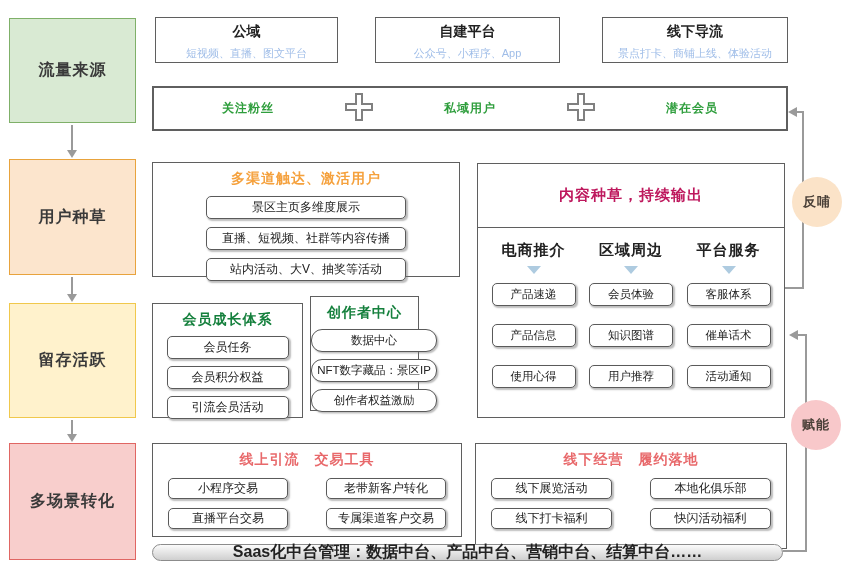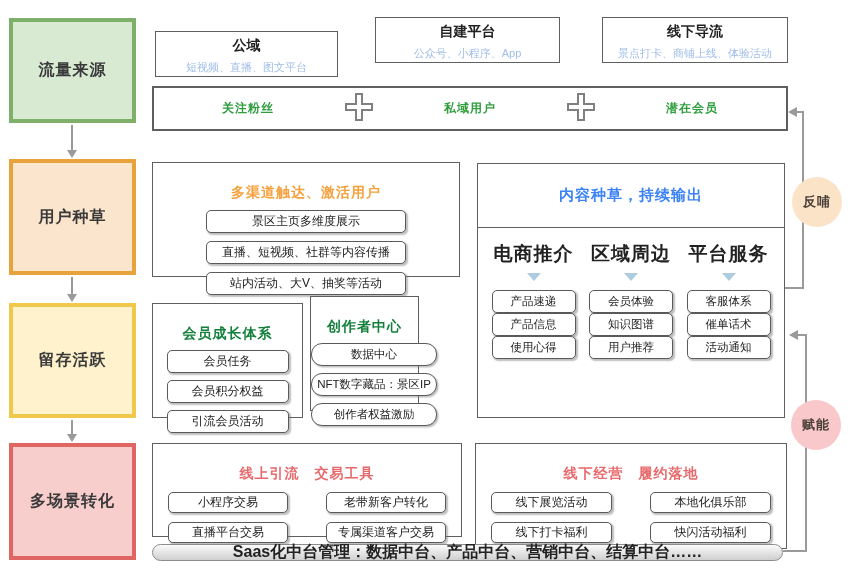--- a/index.html
+++ b/index.html
@@ -1,54 +1,54 @@
 <!DOCTYPE html>
 <html><head>
 <meta charset="utf-8">
 <style>
   html,body{margin:0;padding:0;background:#fff;}
   .canvas{position:relative;width:852px;height:574px;background:#fff;
           font-family:"Liberation Sans","DejaVu Sans",sans-serif;color:#333;overflow:hidden;}
   .abs{position:absolute;box-sizing:border-box;}
   
-  .stage{left:9px;width:127px;border:4px solid #d946ef;display:flex;align-items:center;
+  .stage{left:9px;width:127px;border:1px solid #d946ef;display:flex;align-items:center;
          justify-content:center;font-size:16px;font-weight:bold;color:#3a3a3a;letter-spacing:1px;}
   
   .varrow{left:71px;width:2px;background:#9a9a9a;}
   .varrow::after{content:'';position:absolute;left:-4px;bottom:-8px;width:0;height:0;
                  border:5px solid transparent;border-top:8px solid #9a9a9a;border-bottom:none;}
   
   .src{top:17px;height:46px;border:1px solid #5f5f5f;background:#fff;text-align:center;padding-top:5px;}
   .src-title{font-size:14px;font-weight:bold;color:#222;}
   .src-sub{font-size:11px;color:#9fbde8;margin-top:5px;}
   
   .pool{left:152px;top:86px;width:636px;height:45px;border:2px solid #5f5f5f;background:#fff;
         display:flex;align-items:center;justify-content:space-evenly;}
   .pool-label{color:#2f9e3d;font-weight:bold;font-size:12px;letter-spacing:1px;}
   
   .panel{border:1px solid #5f5f5f;background:#fff;}
-  .panel-title{text-align:center;font-weight:bold;font-size:14px;margin-top:21px;letter-spacing:1px;}
+  .panel-title{text-align:center;font-weight:bold;font-size:14px;margin-top:7px;letter-spacing:1px;}
   .t-orange{color:#f5a13d;}
   .t-lime{color:#15803d;}
   .t-red{color:#e8696b;}
   .pill{border:1px solid #5a5a5a;border-radius:5px;background:#fff;
         box-shadow:1.5px 1.5px 1.5px rgba(110,110,110,.45);
         display:flex;align-items:center;justify-content:center;height:21px;font-size:12px;color:#222;}
   .panel-reach .pill{width:198px;margin:8px auto 0;}
   .panel-member .pill{width:120px;margin:7px auto 0;}
   .panel-creator .pill{width:124px;margin:7px auto 0;font-size:11.5px;border-radius:11px;}
   
   .content-header{height:63px;border-bottom:1px solid #5f5f5f;display:flex;align-items:center;
-                  justify-content:center;font-size:15px;font-weight:bold;color:#3b82f6;letter-spacing:1px;}
+                  justify-content:center;font-size:15px;font-weight:bold;color:#be185d;letter-spacing:1px;}
   .content-body{display:flex;justify-content:space-evenly;padding-top:13px;}
   .content-col{display:flex;flex-direction:column;align-items:center;}
-  .col-header{font-size:19px;font-weight:bold;color:#222;letter-spacing:1px;}
+  .col-header{font-size:15px;font-weight:bold;color:#222;letter-spacing:1px;}
   .tri{width:0;height:0;border-left:7px solid transparent;border-right:7px solid transparent;
        border-top:8px solid #aecbe0;margin:6px 0 9px;}
-  .content-col .pill{width:82px;margin-bottom:0;font-size:11.5px;height:21px;}
+  .content-col .pill{width:82px;margin-bottom:18px;font-size:11.5px;height:21px;}
   
   .grid2{display:grid;grid-template-columns:1fr 1fr;column-gap:38px;row-gap:9px;padding:9px 15px 0;}
   .grid2 .pill{height:19px;width:auto;}
   
   .saas{left:152px;top:544px;width:631px;height:17px;border:1px solid #8c8c8c;border-radius:9px;
         background:linear-gradient(#fbfbfb,#cfcfcf);display:flex;align-items:center;justify-content:center;
         font-size:16px;font-weight:bold;color:#222;}
   
   .hline,.vline{background:#9a9a9a;}
   .larrow{width:0;height:0;border:5px solid transparent;border-right:9px solid #9a9a9a;border-left:none;}
@@ -70,21 +70,21 @@
       <span>留存活跃</span>
     </div>
   <div class="abs stage" style="top: 443px; height: 117px; background: rgb(248, 206, 204); border-color: rgb(224, 102, 99);">
       <span>多场景转化</span>
     </div>
 
   <div class="abs varrow" style="top:125px;height:25px;"></div>
   <div class="abs varrow" style="top:277px;height:17px;"></div>
   <div class="abs varrow" style="top:420px;height:14px;"></div>
 
-  <div class="abs src" style="left:155px;width:183px;margin-top:14px;">
+  <div class="abs src" style="left:155px;width:183px;">
     <div class="src-title">公域</div>
     <div class="src-sub">短视频、直播、图文平台</div>
   </div>
   <div class="abs src" style="left:375px;width:185px;">
     <div class="src-title">自建平台</div>
     <div class="src-sub">公众号、小程序、App</div>
   </div>
   <div class="abs src" style="left:602px;width:186px;">
     <div class="src-title">线下导流</div>
     <div class="src-sub">景点打卡、商铺上线、体验活动</div>

